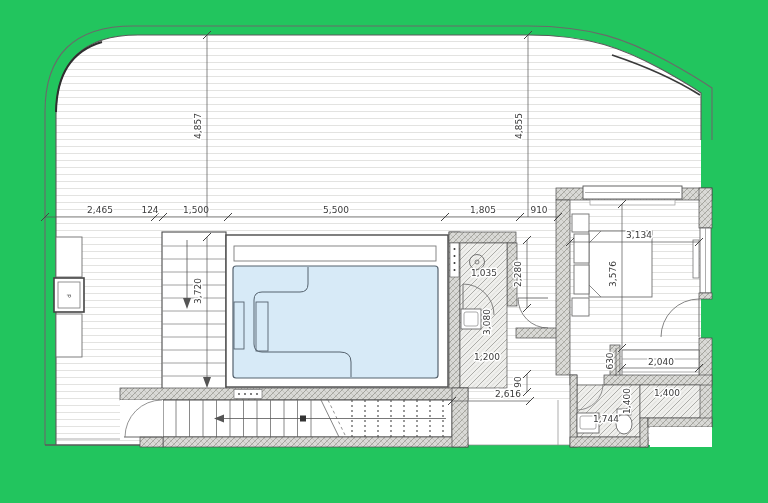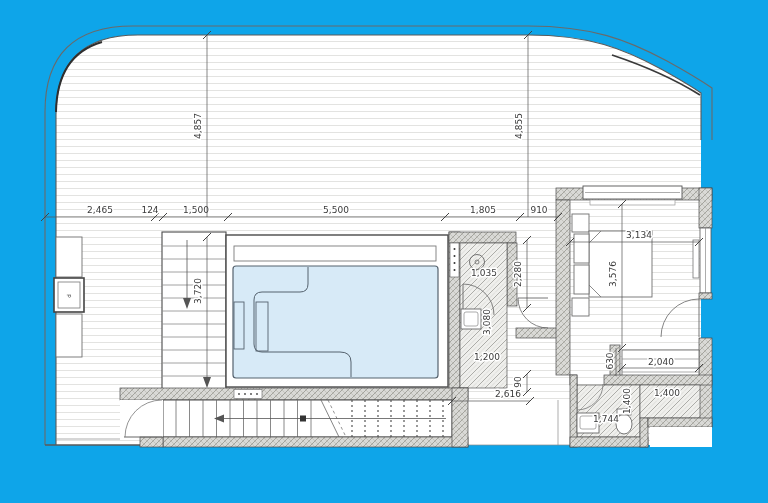--- a/index.html
+++ b/index.html
@@ -1,16 +1,16 @@
 <!DOCTYPE html>
 <html><head>
 <meta charset="utf-8">
 <style>
   html,body{margin:0;padding:0;background:#ffffff;}
-  .stage{position:relative;width:768px;height:503px;background:#0ea5e9;overflow:hidden;
+  .stage{position:relative;width:768px;height:503px;background:#22c55e;overflow:hidden;
          font-family:"DejaVu Sans", sans-serif;}
   svg{display:block;}
   text.dim{font-family:"DejaVu Sans", sans-serif;font-size:9px;fill:#3a3a3a;
            paint-order:stroke fill;stroke:#ffffff;stroke-width:3px;stroke-linejoin:round;}
   text.tiny{font-size:5.5px;}
   .wallline{stroke:#4a4a4a;stroke-width:0.7;fill:url(#wallh);}
   .furn{fill:#ffffff;stroke:#6f6f6f;stroke-width:0.9;}
   .dimline{stroke:#555555;stroke-width:0.7;fill:none;}
   .thin{stroke:#8a8a8a;stroke-width:0.7;}
 </style>

